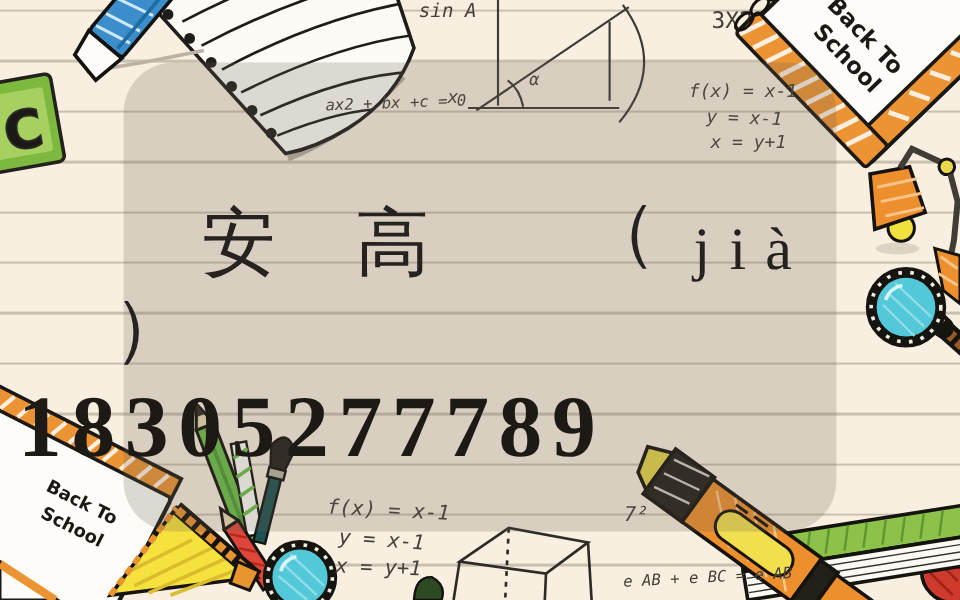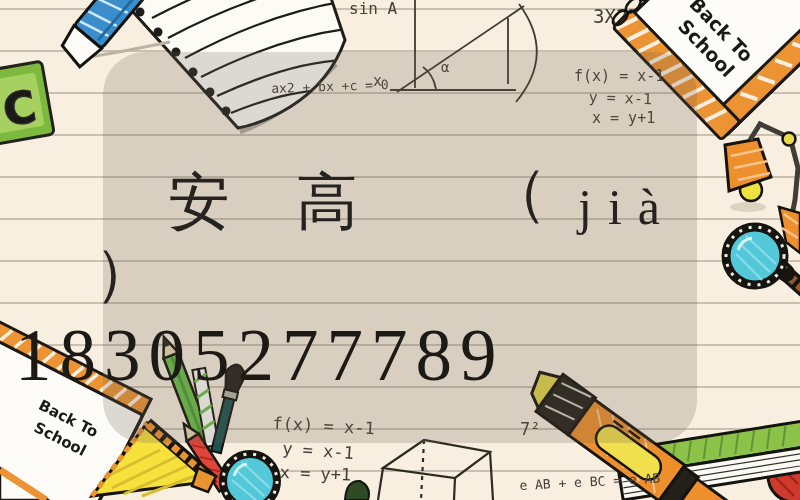--- a/index.html
+++ b/index.html
@@ -4,21 +4,21 @@
 <style>
   html,body{margin:0;padding:0;}
   .stage{
     position:relative;width:800px;height:500px;overflow:hidden;
     background-color:#f8efe0;
     background-image:repeating-linear-gradient(180deg,#c9c0b1 0 2px,transparent 2px 42px);
     background-position:0 8px;
     font-family:"DejaVu Sans",sans-serif;
   }
   .doodle-svg{position:absolute;left:0;top:0;z-index:1;}
-  .math-layer{position:absolute;inset:0;z-index:2;}
+  .math-layer{position:absolute;inset:0;z-index:2;font-style:italic;}
   .math-layer span{
     position:absolute;color:#45413a;white-space:pre;
     font-family:"DejaVu Sans Mono",monospace;transform-origin:left top;
   }
   .m-sin{left:349px;top:-1px;font-size:16px;}
   .m-quad{left:271px;top:81px;font-size:13px;transform:rotate(-2deg);}
   .m-x{left:373px;top:72px;font-size:15px;}
   .m-alpha{left:441px;top:59px;font-size:14px;}
   .m-fxt1{left:574px;top:67px;font-size:15px;}
   .m-fxt2{left:589px;top:88px;font-size:15px;transform:rotate(2deg);}
@@ -38,21 +38,21 @@
     font-size:62px;line-height:1.1;color:#262220;white-space:pre;
   }
   .t-an{left:168px;top:168px;}
   .t-gao{left:296px;top:168px;}
   .t-popen{left:486px;top:158px;}
   .t-pinyin{left:534px;top:180px;font-size:50px;letter-spacing:16px;font-family:Liberation Serif, serif;margin-left:44px;}
   .t-pclose{left:94px;top:238px;}
   .phone{
     position:absolute;left:15px;top:314px;
     font-family:"Liberation Serif","DejaVu Serif",serif;
-    font-size:73px;letter-spacing:8px;color:#1d1a16;white-space:pre;
+    font-size:73px;letter-spacing:8px;color:#1d1a16;white-space:pre;font-weight:bold;
   }
   .svgtext{font-family:"DejaVu Sans",sans-serif;font-weight:600;fill:#1b1915;}
   .svgmath{font-family:"DejaVu Sans Mono",monospace;fill:#45413a;}
 </style>
 </head>
 <body>
 
 <div class="stage">
 
   <svg class="doodle-svg" width="800" height="500" viewBox="0 0 800 500">

